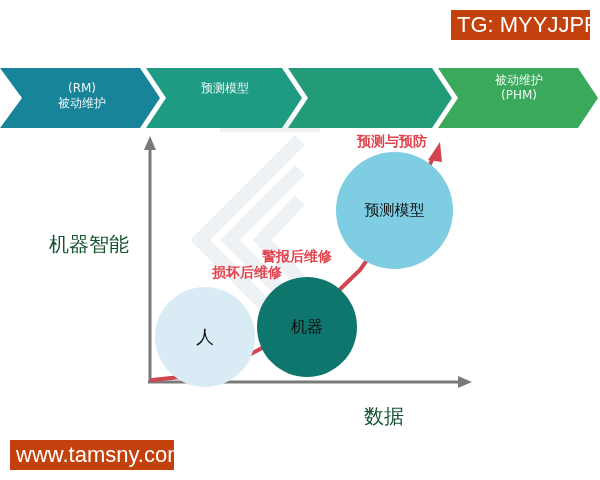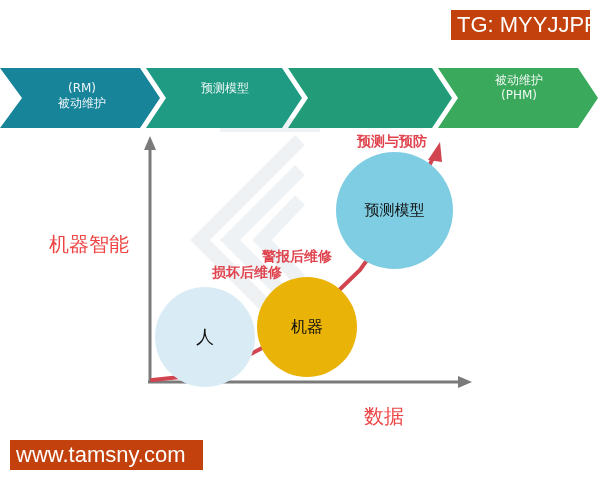--- a/index.html
+++ b/index.html
@@ -10,54 +10,54 @@
       position: absolute;
       background: #c2410c;
       color: #ffffff;
       font-family: "Liberation Sans", "DejaVu Sans", sans-serif;
       font-size: 22px;
       line-height: 30px;
       padding: 0 6px;
       white-space: nowrap;
     }
     .badge-tg { left: 451px; top: 10px; width: 139px; height: 30px; }
-    .badge-site { left: 10px; top: 440px; width: 193px; height: 30px; }
+    .badge-site { left: 10px; top: 440px; width: 164px; height: 30px; }
 
     .stages { position: absolute; left: 0; top: 68px; width: 600px; height: 60px; }
     .stages svg { position: absolute; left: 0; top: 0; }
 
     .stage-label {
       position: absolute;
       color: #ffffff;
       font-size: 12px;
       line-height: 15px;
       text-align: center;
       opacity: 0.92;
     }
 
     .watermark { position: absolute; left: 0; top: 0; }
 
     .axis-label {
       position: absolute;
       font-size: 20px;
-      color: #ef4444;
+      color: #14532d;
       white-space: nowrap;
     }
 
     .circle {
       position: absolute;
       border-radius: 50%;
       display: flex;
       align-items: center;
       justify-content: center;
       font-weight: normal;
       color: #111111;
     }
     .circle-human { left: 155px; top: 287px; width: 100px; height: 100px; background: #d9ecf5; font-size: 18px; }
-    .circle-machine { left: 257px; top: 277px; width: 100px; height: 100px; background: #eab308; font-size: 16px; }
+    .circle-machine { left: 257px; top: 277px; width: 100px; height: 100px; background: #0f766e; font-size: 16px; }
     .circle-model { left: 336px; top: 152px; width: 117px; height: 117px; background: #7ecde3; font-size: 15px; }
 
     .red-label {
       position: absolute;
       color: #e0454f;
       font-weight: bold;
       font-size: 14px;
       white-space: nowrap;
     }
   </style>

